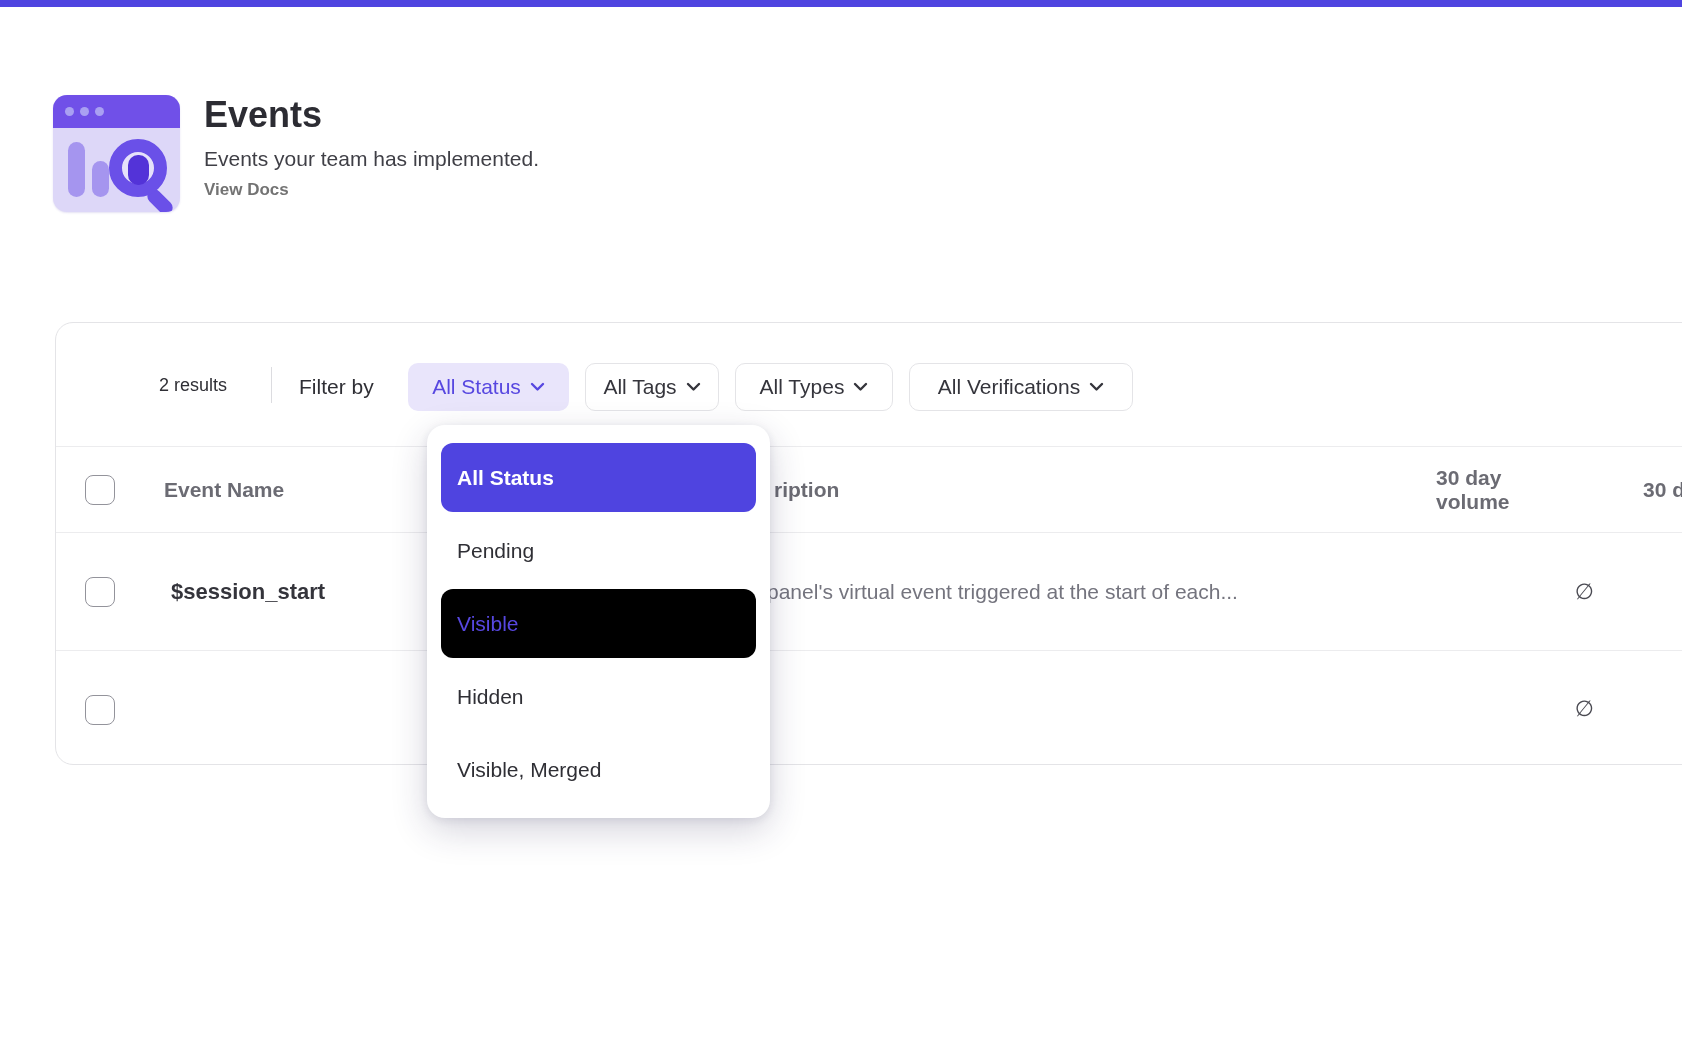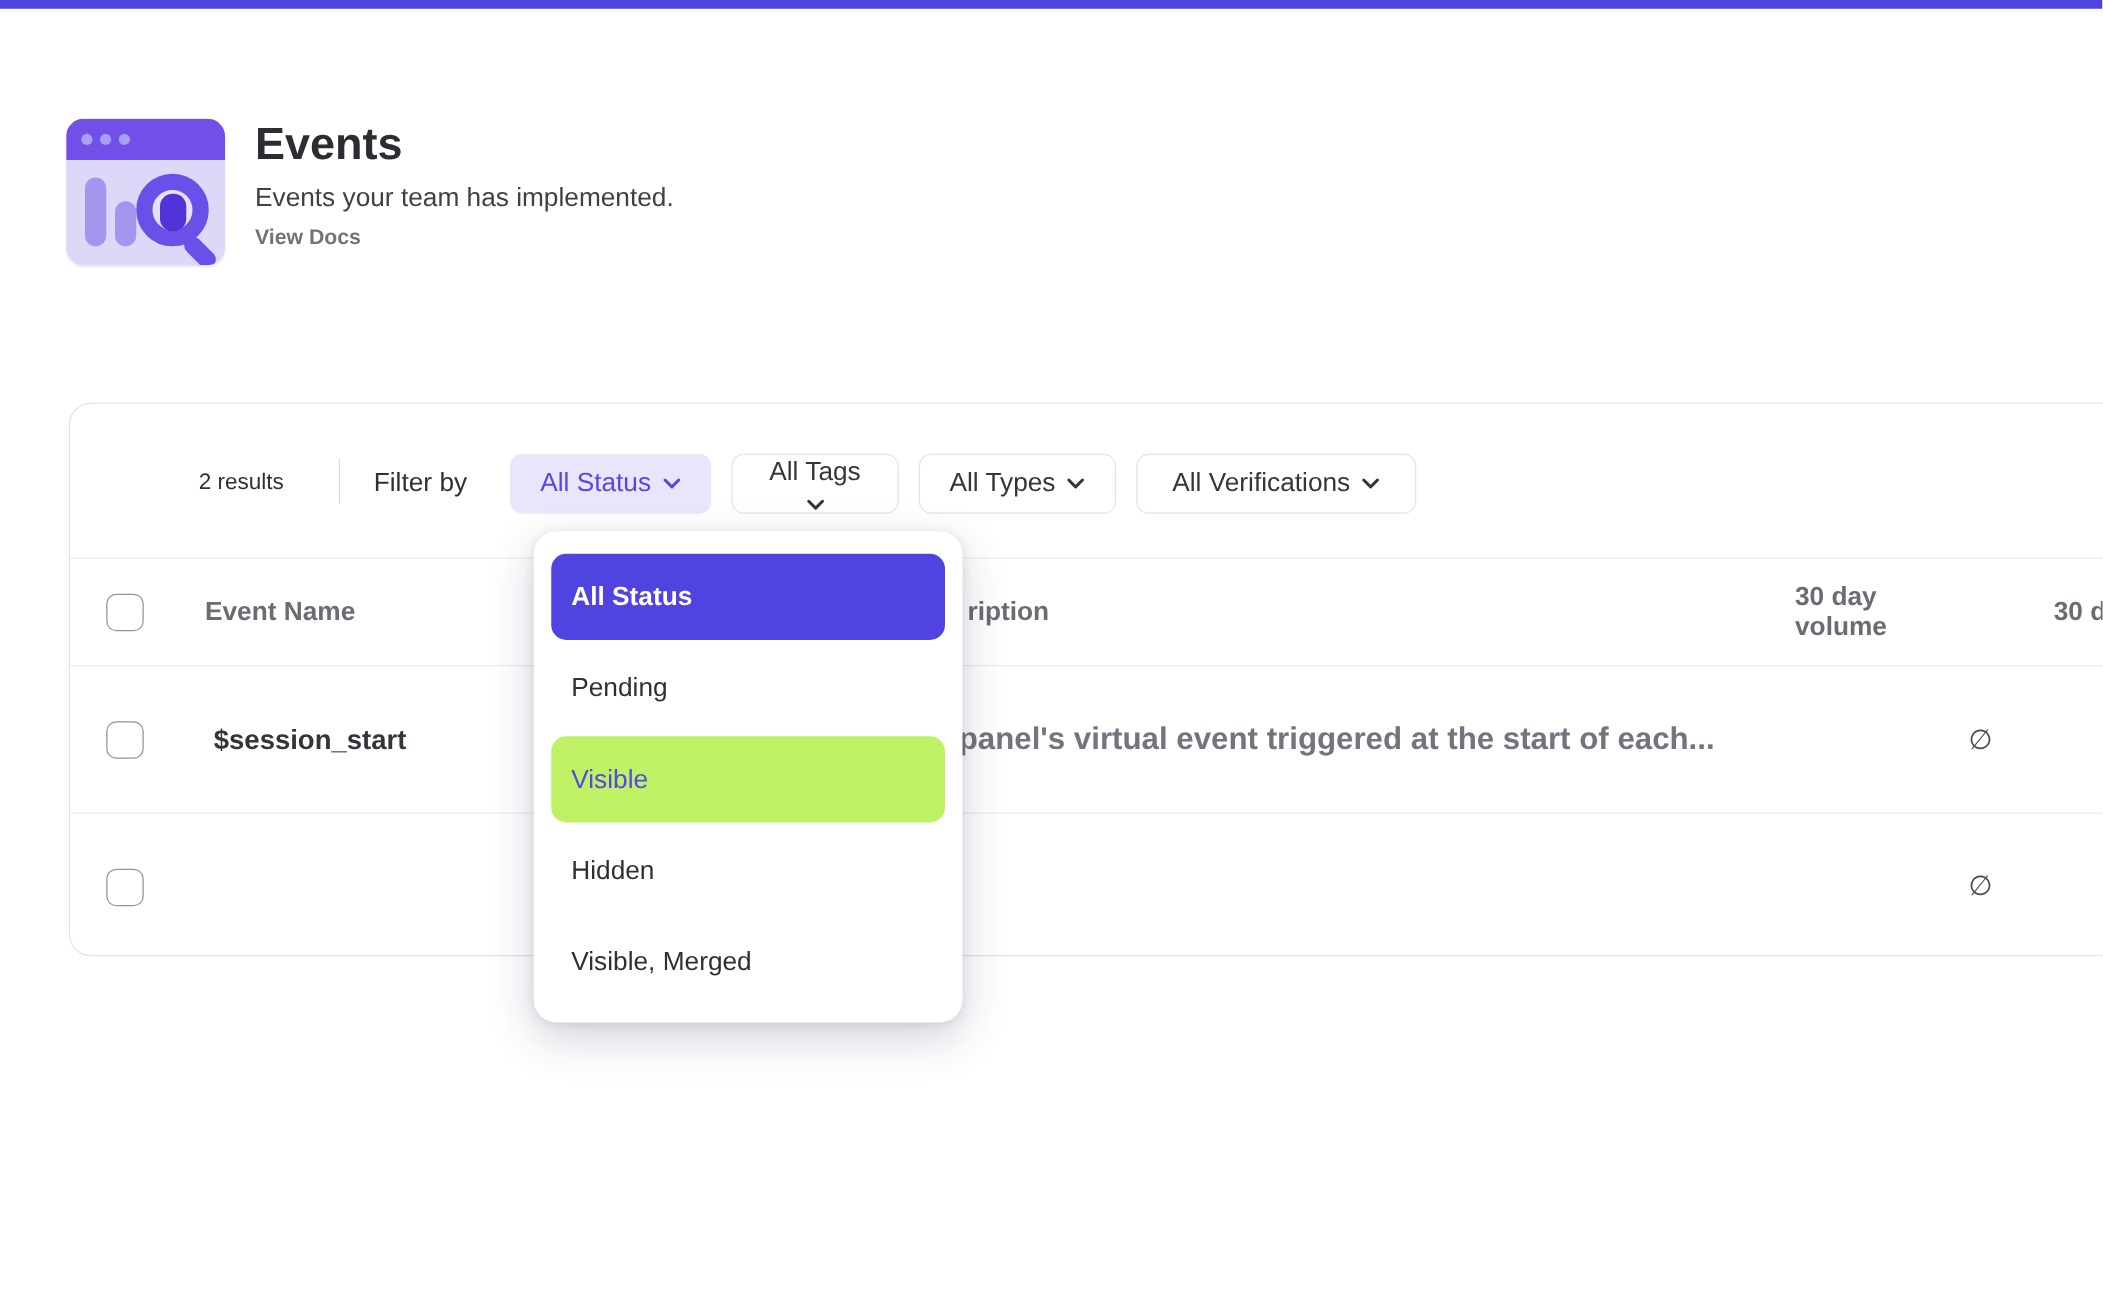--- a/index.html
+++ b/index.html
@@ -35,51 +35,51 @@
 
   
   .results-count { left:103px; top:52px; font-size:18px; color:#2f2f35; }
   .toolbar-divider { left:215px; top:44px; width:1px; height:36px; background:#dcdce0; }
   .filter-by { left:243px; top:52px; font-size:21px; color:#2f2f35; }
   .fbtn { top:40px; height:48px; display:flex; align-items:center; justify-content:center;
     gap:9px; border-radius:10px; font-size:21px; font-weight:500; color:#35353c;
     background:#fff; border:1px solid #e4e4e7; cursor:pointer; }
   .fbtn svg { flex:0 0 auto; }
   .fbtn-status { left:352px; width:161px; background:#e9e5fb; border:none; color:#5747e0; }
-  .fbtn-tags { left:529px; width:134px;flex-direction:column; }
+  .fbtn-tags { left:529px; width:134px; }
   .fbtn-types { left:679px; width:158px; }
   .fbtn-verif { left:853px; width:224px; }
 
   
   .thead { left:0; top:123px; width:1700px; height:87px;
     border-top:1px solid #ececee; border-bottom:1px solid #ececee; }
   .trow1 { left:0; top:210px; width:1700px; height:118px; border-bottom:1px solid #ececee; }
   .trow2 { left:0; top:328px; width:1700px; height:115px; }
   .checkbox { left:29px; width:30px; height:30px; border:1.5px solid #93939b;
     border-radius:8px; background:#fff; cursor:pointer; }
   .cb-head { top:28px; } .cb-row { top:44px; }
   .vcenter { display:flex; align-items:center; height:100%; }
   .th { font-size:21px; font-weight:700; color:#6b6b73; top:0; height:100%; }
   .th-name { left:108px; }
   .th-desc { left:718px; }
   .th-volume { left:1380px; width:137px; justify-content:flex-end; }
   .th-clip { left:1587px; width:200px; }
   .td-name { left:115px; top:0; height:100%; font-size:22px; font-weight:600; color:#34343b; }
-  .td-desc { left:711px; top:0; height:100%; font-size:25px; color:#74747e;font-weight:bold; }
+  .td-desc { left:711px; top:0; height:100%; font-size:21px; color:#74747e; }
   .td-vol { left:1470px; width:68px; top:0; height:100%; justify-content:flex-end;
     font-size:22px; color:#4a4a52; }
 
   
   .dropdown { left:427px; top:425px; width:343px; background:#fff; border-radius:18px;
     padding:18px 14px 14px 14px; box-shadow:0 12px 36px rgba(40,35,80,.20), 0 2px 8px rgba(40,35,80,.10);
     display:flex; flex-direction:column; gap:4px; z-index:10; }
   .ditem { height:69px; border-radius:12px; display:flex; align-items:center;
     padding-left:16px; font-size:21px; font-weight:500; color:#2f2f35; cursor:pointer; }
   .ditem.selected { background:#4f44e0; color:#ffffff; font-weight:600; }
-  .ditem.highlighted { background:#bef264; color:#5747e0; }
+  .ditem.highlighted { background:#000000; color:#5747e0; }
 </style>
 </head>
 <body>
 
 <div class="abs topbar"></div>
 
 <div class="abs page-icon">
   <div class="abs pi-chrome"></div>
   <div class="abs pi-dot" style="left:12px;"></div>
   <div class="abs pi-dot" style="left:27px;"></div>

